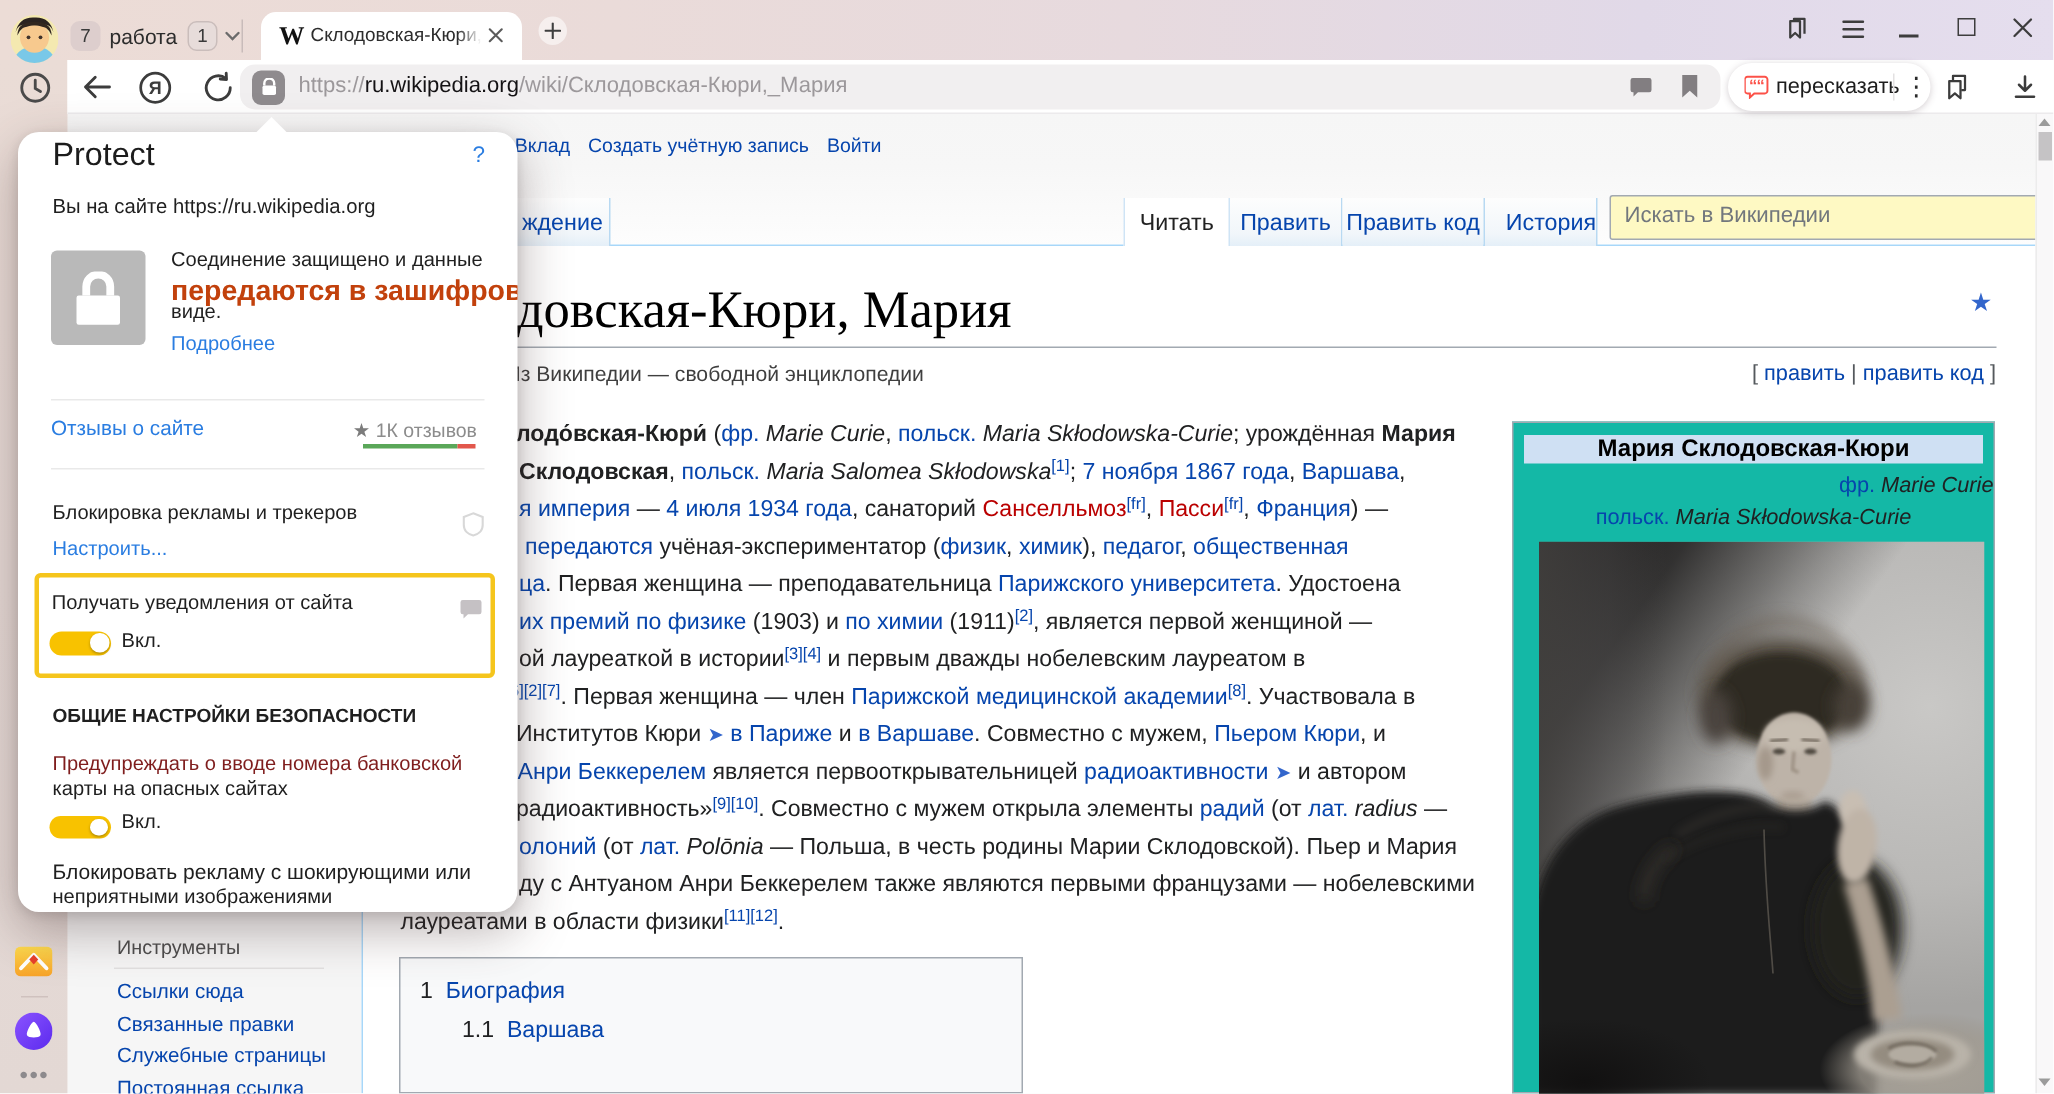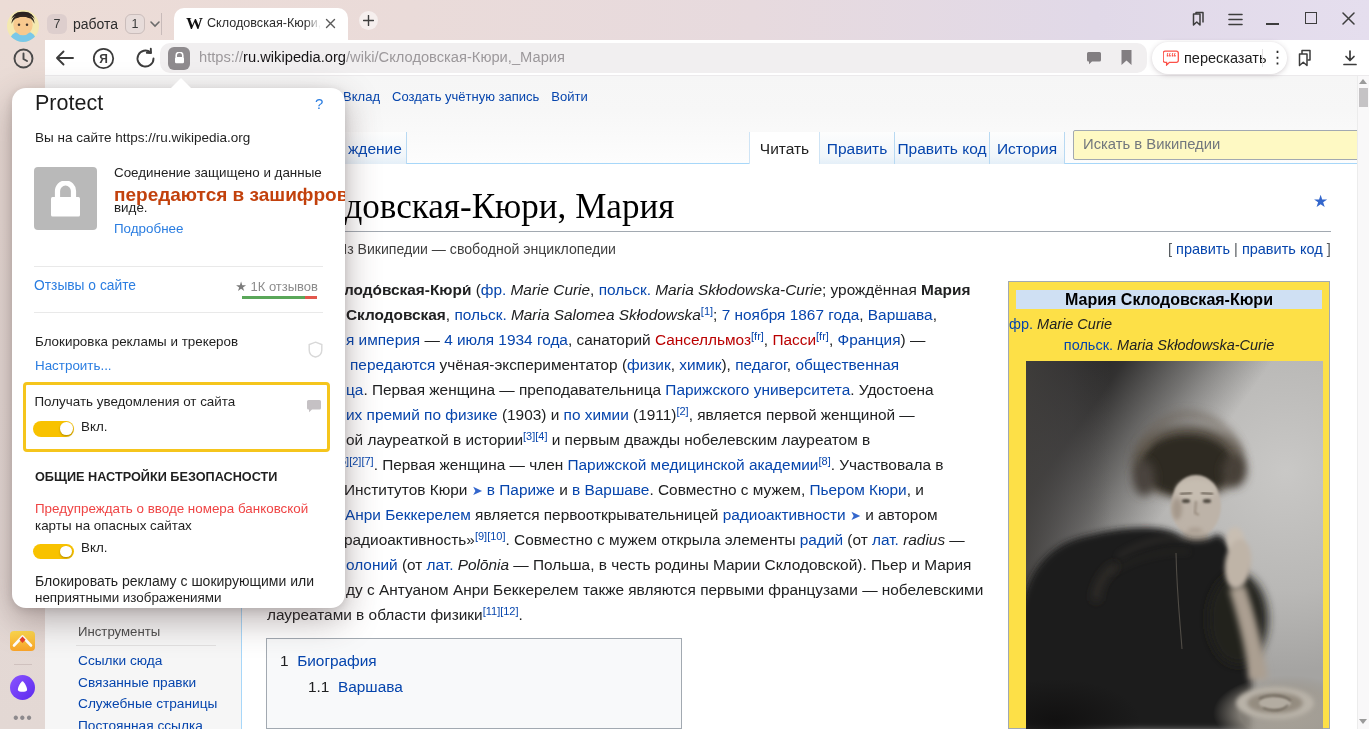--- a/index.html
+++ b/index.html
@@ -28,21 +28,21 @@
         <circle cx="6" cy="3.4" r="2.7" fill="#54595d"></circle>
         <path d="M0.8 11.5 C0.8 7.9 3.2 6.7 6 6.7 C8.8 6.7 11.2 7.9 11.2 11.5 Z" fill="#54595d"></path>
       </svg><span style="margin-right:12px;">Вы не представились системе</span><span class="blue" style="margin-right:12px;">Обсуждение</span><span class="blue" style="margin-right:12px;">Вклад</span><span class="blue" style="margin-right:12px;">Создать учётную запись</span><span class="blue">Войти</span>
   </div>
 
   <div class="abs" style="left:267px; top:56px; width:95px; height:32px; background:linear-gradient(180deg,#fdfdfd 0%,#f1f6fa 75%,#e4eff8 100%); border-right:1px solid #b8d9f2; font-size:15.5px; color:#0645ad; text-align:left; padding-left:36px; line-height:33px;">ждение</div>
 
   <div class="abs" style="left:704px; top:56px; width:71px; height:32px; background:#fff; border-left:1px solid #cfe4f5; border-right:1px solid #cfe4f5; font-size:15.5px; color:#222; text-align:center; line-height:33px; z-index:2;">Читать</div>
   <div class="abs" style="left:775px; top:56px; width:75px; height:32px; background:linear-gradient(180deg,#fdfdfd 0%,#f1f6fa 75%,#e4eff8 100%); border-right:1px solid #b8d9f2; font-size:15.5px; color:#0645ad; text-align:center; line-height:33px;">Править</div>
   <div class="abs" style="left:850px; top:56px; width:95px; height:32px; background:linear-gradient(180deg,#fdfdfd 0%,#f1f6fa 75%,#e4eff8 100%); border-right:1px solid #b8d9f2; font-size:15.5px; color:#0645ad; text-align:center; line-height:33px;">Править код</div>
-  <div class="abs" style="left:945px; top:56px; width:75px; height:32px; background:linear-gradient(180deg,#fdfdfd 0%,#f1f6fa 75%,#e4eff8 100%); border-right:1px solid #b8d9f2; font-size:15.5px; color:#0645ad; text-align:center; line-height:33px;">История</div>
+  <div class="abs" style="left:945px; top:56px; width:75px; height:32px; background:linear-gradient(180deg,#fdfdfd 0%,#f1f6fa 75%,#e4eff8 100%); border-right:1px solid #b8d9f2; font-size:15.5px; color:#0645ad; text-align:right; line-height:33px;">История</div>
 
   <div class="abs" style="left:1028px; top:54px; width:316px; height:30px; background:#fef9c3; border:1px solid #a2a9b1; border-radius:2px;">
     <span style="position:absolute; left:9px; top:5px; font-size:14.8px; color:#72777d;">Искать в Википедии</span>
     <svg width="15" height="15" viewBox="0 0 15 15" style="position:absolute; right:8px; top:7px;">
         <circle cx="6" cy="6" r="4.6" fill="none" stroke="#54595d" stroke-width="1.7"></circle>
         <line x1="9.4" y1="9.4" x2="13.6" y2="13.6" stroke="#54595d" stroke-width="1.7"></line>
       </svg>
   </div>
 </div>
 
@@ -67,23 +67,23 @@
 <div class="line" style="left:346px; top:552px;"><span class="blue">олоний</span> (от <span class="blue">лат.</span> <span class="it">Polōnia</span> — Польша, в честь родины Марии Склодовской). Пьер и Мария</div>
 <div class="line" style="left:346px; top:577px;">ду с Антуаном Анри Беккерелем также являются первыми французами — нобелевскими</div>
 <div class="line" style="left:267px; top:602px;">лауреатами в области физики<sup>[11][12]</sup>.</div>
 </div>
 
 <div class="abs" style="left:266px; top:638px; width:416px; height:91px; background:#f8f9fa; border:1px solid #a2a9b1;">
   <div style="margin:13px 0 0 13px; font-size:15.4px; color:#202122;">1&nbsp;&nbsp;<span class="blue">Биография</span></div>
   <div style="margin:8px 0 0 41px; font-size:15.4px; color:#202122;">1.1&nbsp;&nbsp;<span class="blue">Варшава</span></div>
 </div>
 
-<div class="abs" style="left:1008px; top:281px; width:322px; height:448px; background:#fde047; border:1px solid #a2a9b1;">
+<div class="abs" style="left:1008px; top:281px; width:322px; height:448px; background:#14b8a6; border:1px solid #a2a9b1;">
   <div class="abs" style="left:7px; top:8px; width:306px; height:19px; background:#cfe0f3; text-align:center; font-size:16px; font-weight:bold; color:#000; line-height:19px;">Мария Склодовская-Кюри</div>
-  <div class="abs" style="left:0; top:34px; width:320px; text-align:left; font-size:14.5px; color:#202122;"><span class="blue">фр.</span> <span class="it">Marie Curie</span></div>
+  <div class="abs" style="left:0; top:34px; width:320px; text-align:right; font-size:14.5px; color:#202122;"><span class="blue">фр.</span> <span class="it">Marie Curie</span></div>
   <div class="abs" style="left:0; top:55px; width:320px; text-align:center; font-size:14.5px; color:#202122;"><span class="blue">польск.</span> <span class="it">Maria Skłodowska-Curie</span></div>
   <div class="abs" style="left:17px; top:79px; width:297px; height:369px; overflow:hidden;" id="photo">
   <svg width="297" height="369" viewBox="0 0 297 369">
     <defs>
       <radialGradient id="glight" cx="0.5" cy="0.5" r="0.5">
         <stop offset="0" stop-color="#c9c8c6" stop-opacity="1"></stop>
             <stop offset="0.6" stop-color="#c2c1bf" stop-opacity="0.7"></stop>
             <stop offset="1" stop-color="#c2c1bf" stop-opacity="0"></stop>
       </radialGradient>
       <radialGradient id="gdark" cx="0.5" cy="0.5" r="0.5">
@@ -341,20 +341,20 @@
 
   <div class="abs" style="left:11px; top:294px; width:307px; height:70px; border:3px solid #f5c51c; border-radius:4px; background:#fff;"></div>
   <div class="abs" style="left:22.5px; top:305.8px; font-size:13.4px; color:#1f1f1f;">Получать уведомления от сайта</div>
   <svg class="abs" style="left:294px; top:311px;" width="16" height="14" viewBox="0 0 16 14">
       <path d="M1 2.5 A1.5 1.5 0 0 1 2.5 1 L13.5 1 A1.5 1.5 0 0 1 15 2.5 L15 9 A1.5 1.5 0 0 1 13.5 10.5 L6 10.5 L3 13.3 L3 10.5 L2.5 10.5 A1.5 1.5 0 0 1 1 9 Z" fill="#c5c1c4"></path>
     </svg>
   <div class="abs" style="left:21px; top:332.5px; width:41px; height:16px; background:#f8c200; border-radius:8px;"></div>
   <div class="abs" style="left:48px; top:334.2px; width:12.6px; height:12.6px; background:#fff; border-radius:50%; box-shadow:0 1px 2px rgba(0,0,0,0.3);"></div>
   <div class="abs" style="left:69px; top:330.7px; font-size:13.4px; color:#1f1f1f;">Вкл.</div>
   <div class="abs" style="left:23px; top:382.4px; font-size:12.7px; font-weight:bold; color:#1f1f1f;">ОБЩИЕ НАСТРОЙКИ БЕЗОПАСНОСТИ</div>
-  <div class="abs" style="left:23px; top:413.3px; font-size:13.4px; color:#ef4444; white-space:nowrap;">Предупреждать о вводе номера банковской</div>
+  <div class="abs" style="left:23px; top:413.3px; font-size:13.4px; color:#7f1d1d; white-space:nowrap;">Предупреждать о вводе номера банковской</div>
   <div class="abs" style="left:23px; top:429.8px; font-size:13.4px; color:#1f1f1f; white-space:nowrap;">карты на опасных сайтах</div>
   <div class="abs" style="left:21px; top:455.5px; width:41px; height:15.5px; background:#f8c200; border-radius:8px;"></div>
   <div class="abs" style="left:48px; top:457.5px; width:11.8px; height:11.8px; background:#fff; border-radius:50%; box-shadow:0 1px 2px rgba(0,0,0,0.3);"></div>
   <div class="abs" style="left:69px; top:452px; font-size:13.4px; color:#1f1f1f;">Вкл.</div>
   <div class="abs" style="left:23px; top:485.3px; font-size:14px; color:#1f1f1f; white-space:nowrap;">Блокировать рекламу с шокирующими или</div>
   <div class="abs" style="left:23px; top:502.3px; font-size:13.4px; color:#1f1f1f; white-space:nowrap;">неприятными изображениями</div>
 </div>
 
 </body></html>

